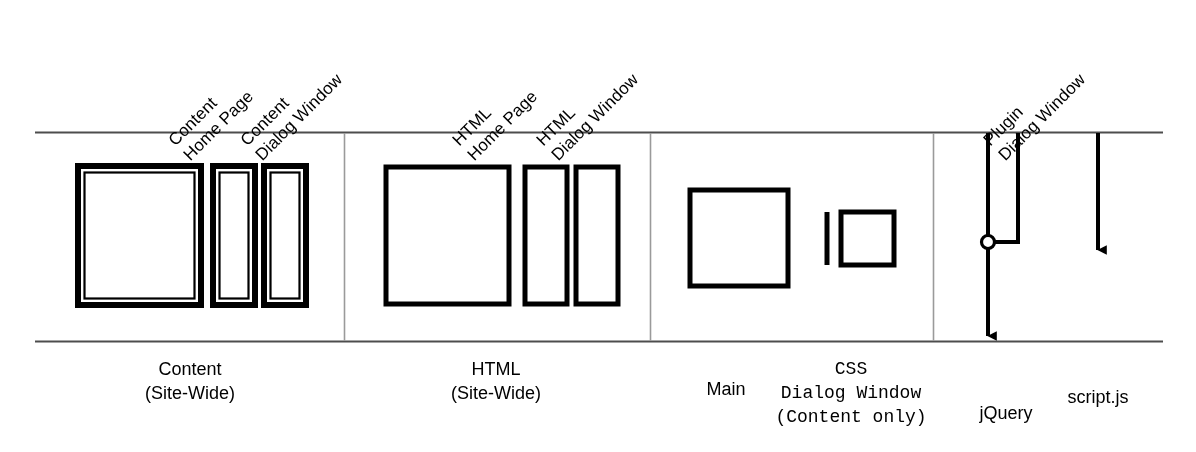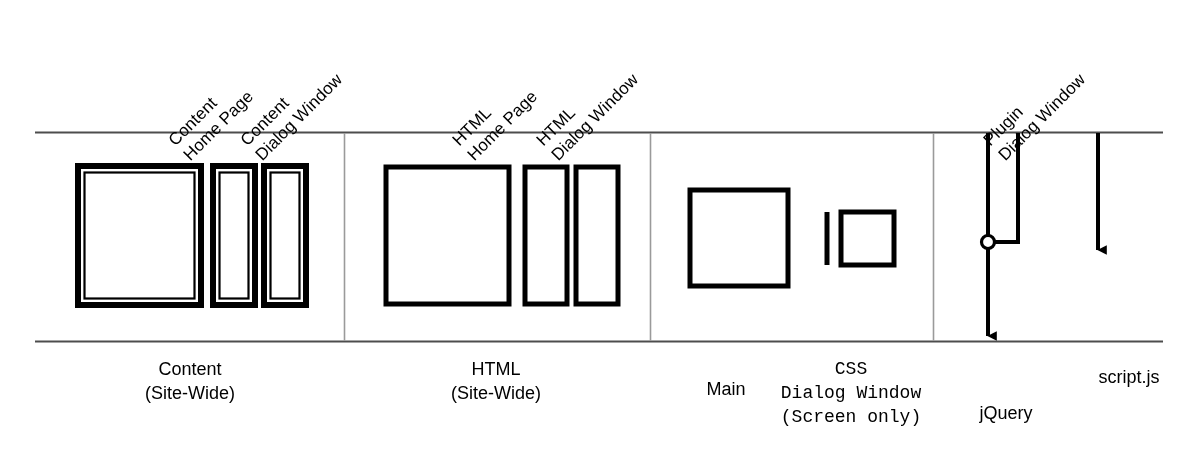--- a/index.html
+++ b/index.html
@@ -101,19 +101,19 @@
   <div class="rot-label" style="left:562px; top:124px;"><span>HTML</span><br><span>Dialog Window</span></div>
 
   <div class="rot-label" style="left:1009px; top:124px;"><span>Plugin</span><br><span>Dialog Window</span></div>
 
   <div class="col-label" style="left:190px; top:358px;"><span>Content</span><br><span>(Site-Wide)</span></div>
 
   <div class="col-label" style="left:496px; top:358px;"><span>HTML</span><br><span>(Site-Wide)</span></div>
 
   <div class="col-label" style="left:726px; top:366px;margin-top:12px;"><span>Main</span></div>
 
-  <div class="col-label" style="left:851px; top:358px;font-family:Liberation Mono, monospace;"><span>CSS</span><br><span>Dialog Window</span><br><span>(Screen only)</span></div>
+  <div class="col-label" style="left:851px; top:358px;font-family:Liberation Mono, monospace;"><span>CSS</span><br><span>Dialog Window</span><br><span>(Content only)</span></div>
 
   <div class="col-label" style="left:1006px; top:366px;margin-top:36px;"><span>jQuery</span></div>
 
-  <div class="col-label" style="left:1098px; top:366px;margin-left:31px;"><span>script.js</span></div>
+  <div class="col-label" style="left:1098px; top:386px;"><span>script.js</span></div>
 
 </div>
 
 </body></html>

